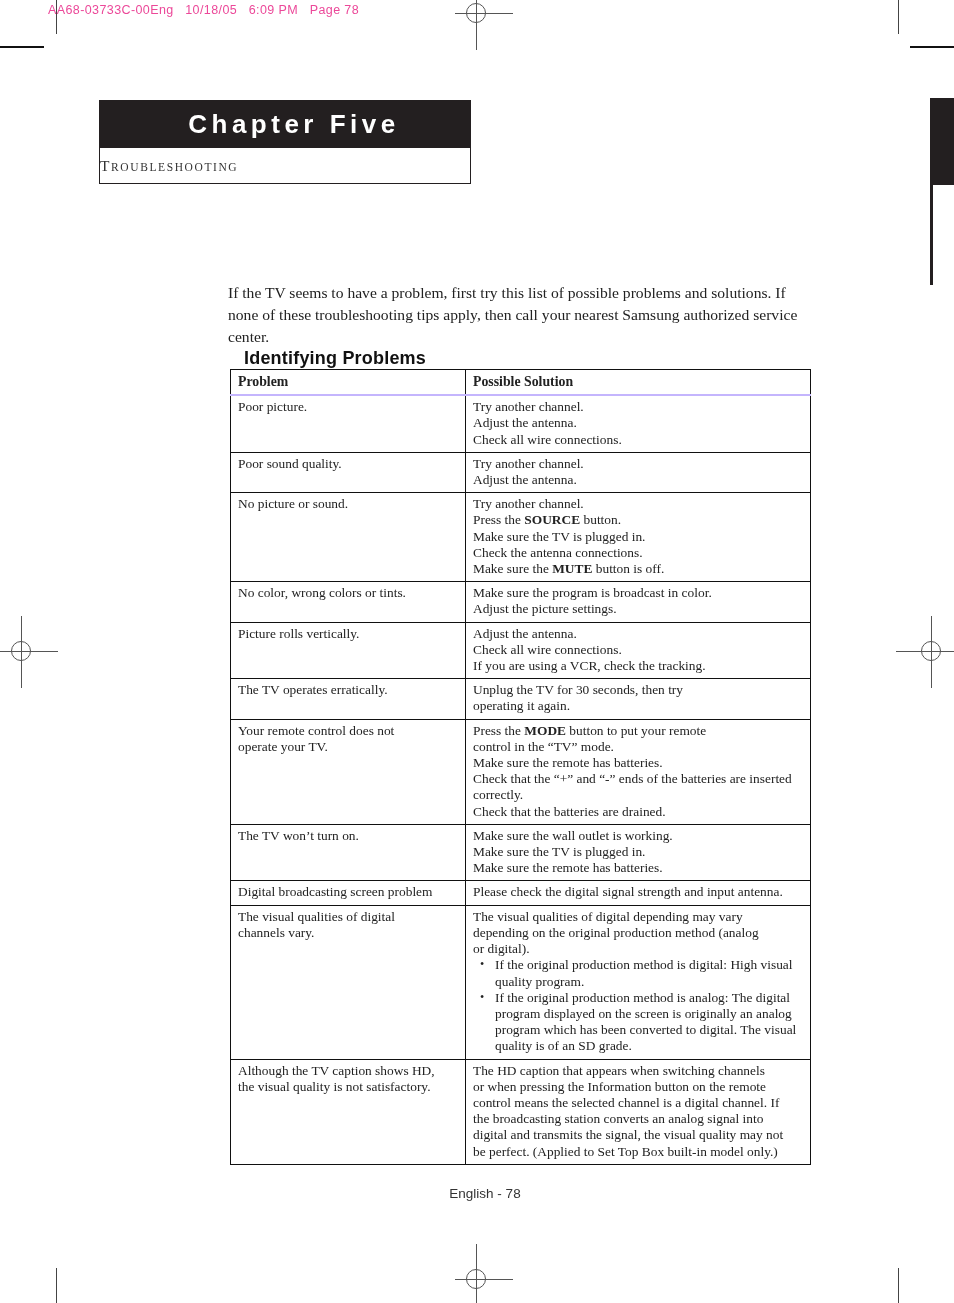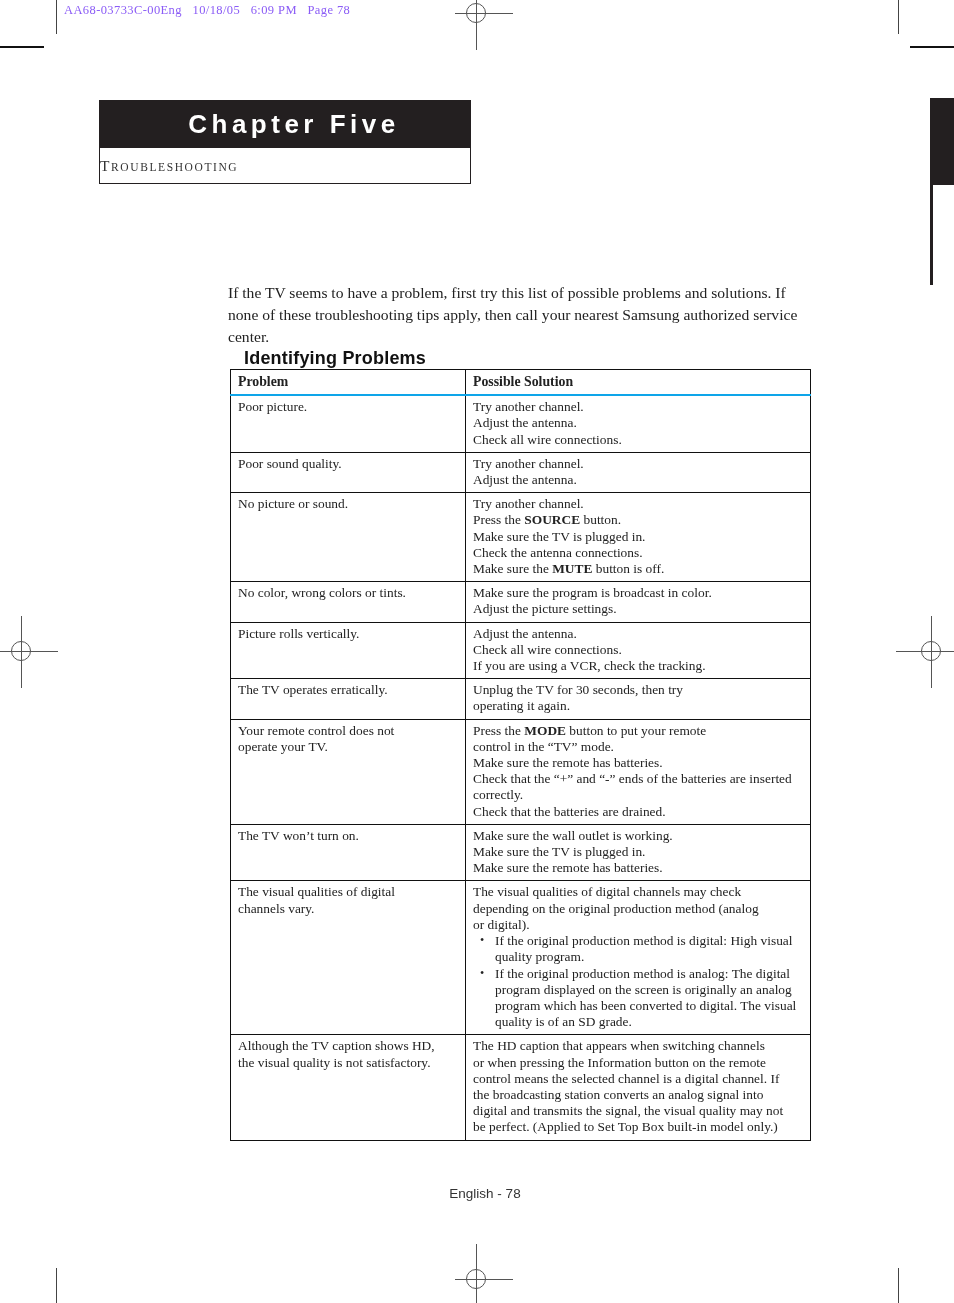--- a/index.html
+++ b/index.html
@@ -13,25 +13,25 @@
     position: relative;
     overflow: hidden;
     font-family: "Liberation Serif", serif;
     color: #1a1a1a;
   }
 
   
   .prepress-header {
     position: absolute;
     top: 0px;
-    left: 64px;
-    font-family: Liberation Serif, serif;
+    left: 48px;
+    font-family: Liberation Sans, sans-serif;
     font-size: 12.5px;
     letter-spacing: 0.4px;
-    color: #8b5cf6;
+    color: #ec4899;
     white-space: pre;
     line-height: 20px;
   }
   .rule-v {
     position: absolute;
     background: #444;
     width: 1px;
   }
   .rule-h {
     position: absolute;
@@ -150,21 +150,21 @@
     text-align: left;
     font-weight: normal;
   }
   .tbl col.c1 { width: 235px; }
   .tbl col.c2 { width: 345px; }
   .tbl thead th {
     font-weight: bold;
     font-size: 13.8px;
     padding-top: 4px;
     padding-bottom: 4px;
-    border-bottom: 2px solid #0ea5e9;
+    border-bottom: 2px solid #c4b5fd;
   }
   .tbl .line { display: block; }
   .tbl b { font-weight: bold; }
   .tbl ul {
     margin: 0;
     padding: 0;
     list-style: none;
   }
   .tbl ul li {
     position: relative;
@@ -334,25 +334,33 @@
           <span class="line">The TV won’t turn on.</span>
         </td>
         <td>
           <span class="line">Make sure the wall outlet is working.</span>
           <span class="line">Make sure the TV is plugged in.</span>
           <span class="line">Make sure the remote has batteries.</span>
         </td>
       </tr>
       <tr>
         <td>
+          <span class="line">Digital broadcasting screen problem</span>
+        </td>
+        <td>
+          <span class="line">Please check the digital signal strength and input antenna.</span>
+        </td>
+      </tr>
+      <tr>
+        <td>
           <span class="line">The visual qualities of digital</span>
           <span class="line">channels vary.</span>
         </td>
         <td>
-          <span class="line">The visual qualities of digital channels may check</span>
+          <span class="line">The visual qualities of digital depending may vary</span>
           <span class="line">depending on the original production method (analog</span>
           <span class="line">or digital).</span>
           <ul>
             <li>If the original production method is digital: High visual quality program.</li>
             <li>If the original production method is analog: The digital program displayed on the screen is originally an analog program which has been converted to digital. The visual quality is of an SD grade.</li>
           </ul>
         </td>
       </tr>
       <tr>
         <td>

